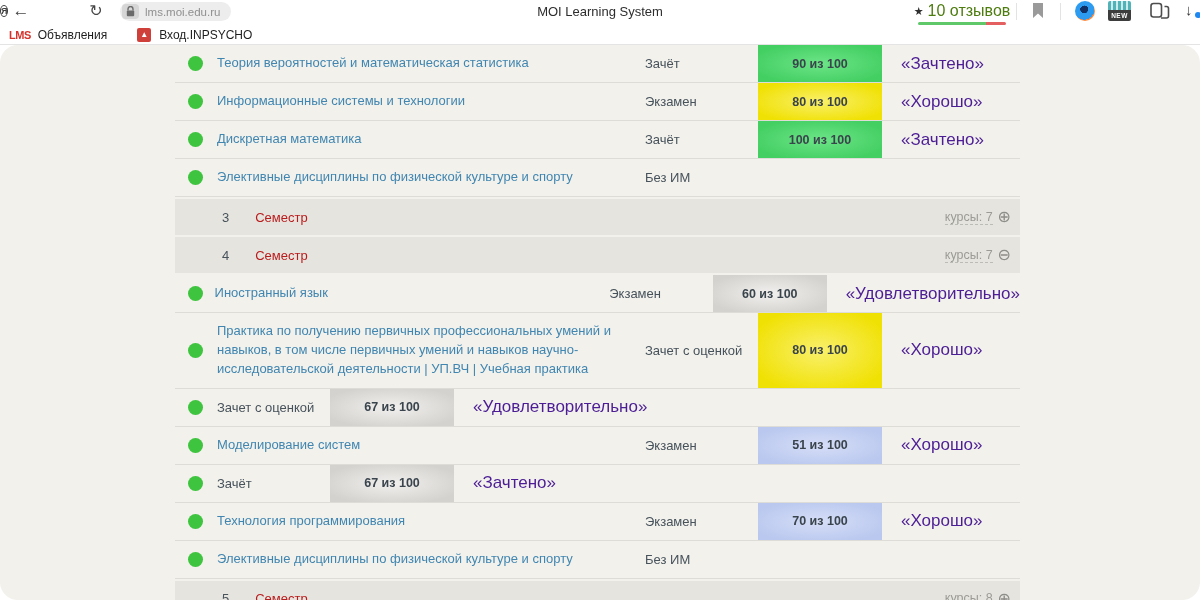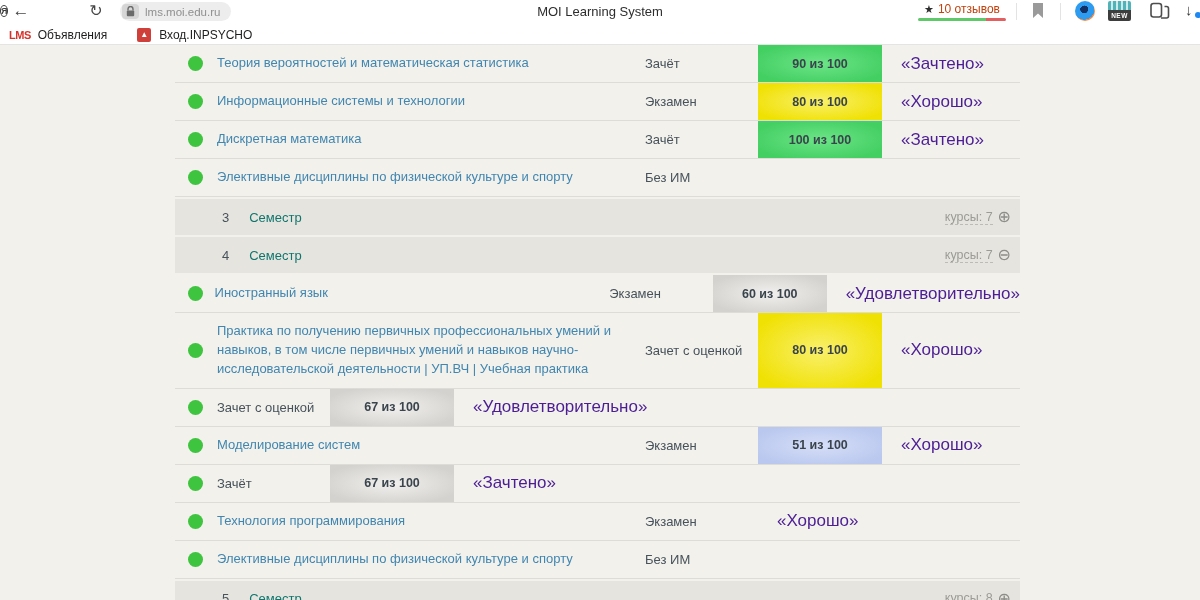--- a/index.html
+++ b/index.html
@@ -23,21 +23,21 @@
   .url-pill { position:absolute; left:120px; top:2px; height:19px; background:#ededed;
               border-radius:10px; display:flex; align-items:center; padding:0 11px 0 2px; cursor:pointer; }
   .lock-chip { width:17px; height:15px; background:#d6d6d6; border-radius:4px;
                display:flex; align-items:center; justify-content:center; margin-right:6px; }
   .url-text { font-size:11.5px; color:#8f8f8f; white-space:nowrap; }
   .page-title { position:absolute; left:300px; right:300px; top:4px; text-align:center;
                 font-size:13px; color:#2d2d2d; pointer-events:none; white-space:nowrap; }
   .rating { position:absolute; left:918px; top:2px; width:88px; cursor:pointer; }
   .rating-line { display:flex; align-items:center; justify-content:center; }
   .star { font-size:11px; color:#2f2f2f; margin-right:4px; }
-  .rating-text { font-size:12px; color:#c2410c; white-space:nowrap; }
+  .rating-text { font-size:16px; color:#4d7c0f; white-space:nowrap; }
   .rating-bar { margin-top:2px; height:3px; border-radius:1.5px; overflow:hidden; display:flex; }
   .rating-bar .pos { flex:3.3; }
   .rating-bar .neg { flex:1; }
   .vdiv { position:absolute; top:3px; width:1px; height:17px; background:#e3e3e3; }
   .flag-ico { position:absolute; left:1032px; top:3px; cursor:pointer; }
   .ext-circle { position:absolute; left:1075px; top:1px; width:20px; height:20px; border-radius:50%;
                 cursor:pointer;
                 background:radial-gradient(circle at 46% 42%, #123064 0 24%, #2d9cf0 25% 64%, #ff8a3c 65% 100%); }
   .new-ico { position:absolute; left:1108px; top:1px; width:23px; height:20px; cursor:pointer; }
   .new-ico .crown { height:9px; border-radius:2px 2px 0 0;
@@ -53,39 +53,39 @@
   .bm-item { display:flex; align-items:center; cursor:pointer; }
   .bm-item.first { margin-left:9px; }
   .bm-item.second { margin-left:30px; }
   .bm-fav-lms { color:#d5342c; font-size:11px; font-weight:bold; margin-right:7px; letter-spacing:-.5px; }
   .bm-fav-sq { width:14px; height:14px; background:#cf403a; border-radius:2px; margin-right:8px;
                display:flex; align-items:center; justify-content:center; color:#fff; font-size:8px; line-height:1; }
   .bm-label { font-size:12px; color:#1e1e1e; white-space:nowrap; }
 
   
   .page { position:absolute; top:45px; left:0; width:1200px; height:555px;
-          background:#f2f1ec; overflow:hidden; }
+          background:#f2f1ec; overflow:hidden;border-radius:18px; }
   .grades-table { position:absolute; left:175px; top:0; width:845px; }
 
   .course-row { display:flex; align-items:stretch; min-height:38px;
                 border-bottom:1px solid #dedcd6; }
   .cell { display:flex; align-items:center; }
   .cell-dot { width:42px; padding-left:13px; }
   .dot { width:15px; height:15px; border-radius:50%; }
   .cell-name { width:428px; padding:9px 25px 9px 0; font-size:13px; line-height:1.45; cursor:pointer; }
   .cell-control { width:113px; font-size:13px; color:#47525b; }
   .cell-badge { width:124px; }
   .badge { width:100%; height:100%; display:flex; align-items:center; justify-content:center;
            font-size:12.5px; font-weight:bold; color:#3a444c; }
   .cell-grade { flex:1; padding-left:19px; font-size:17px; color:#4c1d95; }
 
   .sem-row { height:36px; margin:2px 0; background:#e6e4df; display:flex;
              align-items:center; position:relative; }
   .sem-num { margin-left:47px; font-size:13px; color:#47525b; }
-  .sem-word { margin-left:20px; font-size:13px; color:#0f766e; }
+  .sem-word { margin-left:26px; font-size:13px; color:#b91c1c; }
   .sem-right { position:absolute; right:9px; display:flex; align-items:center; }
   .sem-courses { font-size:12.5px; color:#9b9b96; border-bottom:1px dashed #bcbcb6; cursor:pointer; }
   .sem-toggle { margin-left:5px; font-size:16px; color:#8d8d89; line-height:1; cursor:pointer; }
 </style>
 </head>
 <body>
 
 <div class="chrome">
   <div class="toolbar">
     <span class="tool-ico back-ico">←</span>
@@ -266,20 +266,23 @@
       <span class="badge" style="background: radial-gradient(rgb(241, 240, 238) 0%, rgb(212, 210, 206) 82%);">67 из 100</span>
     </div>
     <div class="cell cell-grade">«Зачтено»</div>
   </div>
       <div class="course-row">
     <div class="cell cell-dot">
       <span class="dot" style="background: rgb(62, 196, 62);"></span>
     </div>
     <div class="cell cell-name" style="color: rgb(65, 134, 176);">Технология программирования</div>
     <div class="cell cell-control">Экзамен</div>
+    <div class="cell cell-badge">
+      <span class="badge" style="background: radial-gradient(rgb(214, 222, 247) 0%, rgb(186, 200, 239) 82%);">70 из 100</span>
+    </div>
     <div class="cell cell-grade">«Хорошо»</div>
   </div>
       <div class="course-row">
     <div class="cell cell-dot">
       <span class="dot" style="background: rgb(62, 196, 62);"></span>
     </div>
     <div class="cell cell-name" style="color: rgb(65, 134, 176);">Элективные дисциплины по физической культуре и спорту</div>
     <div class="cell cell-control">Без ИМ</div>
     <div class="cell cell-badge">
       <span class="badge"></span>

